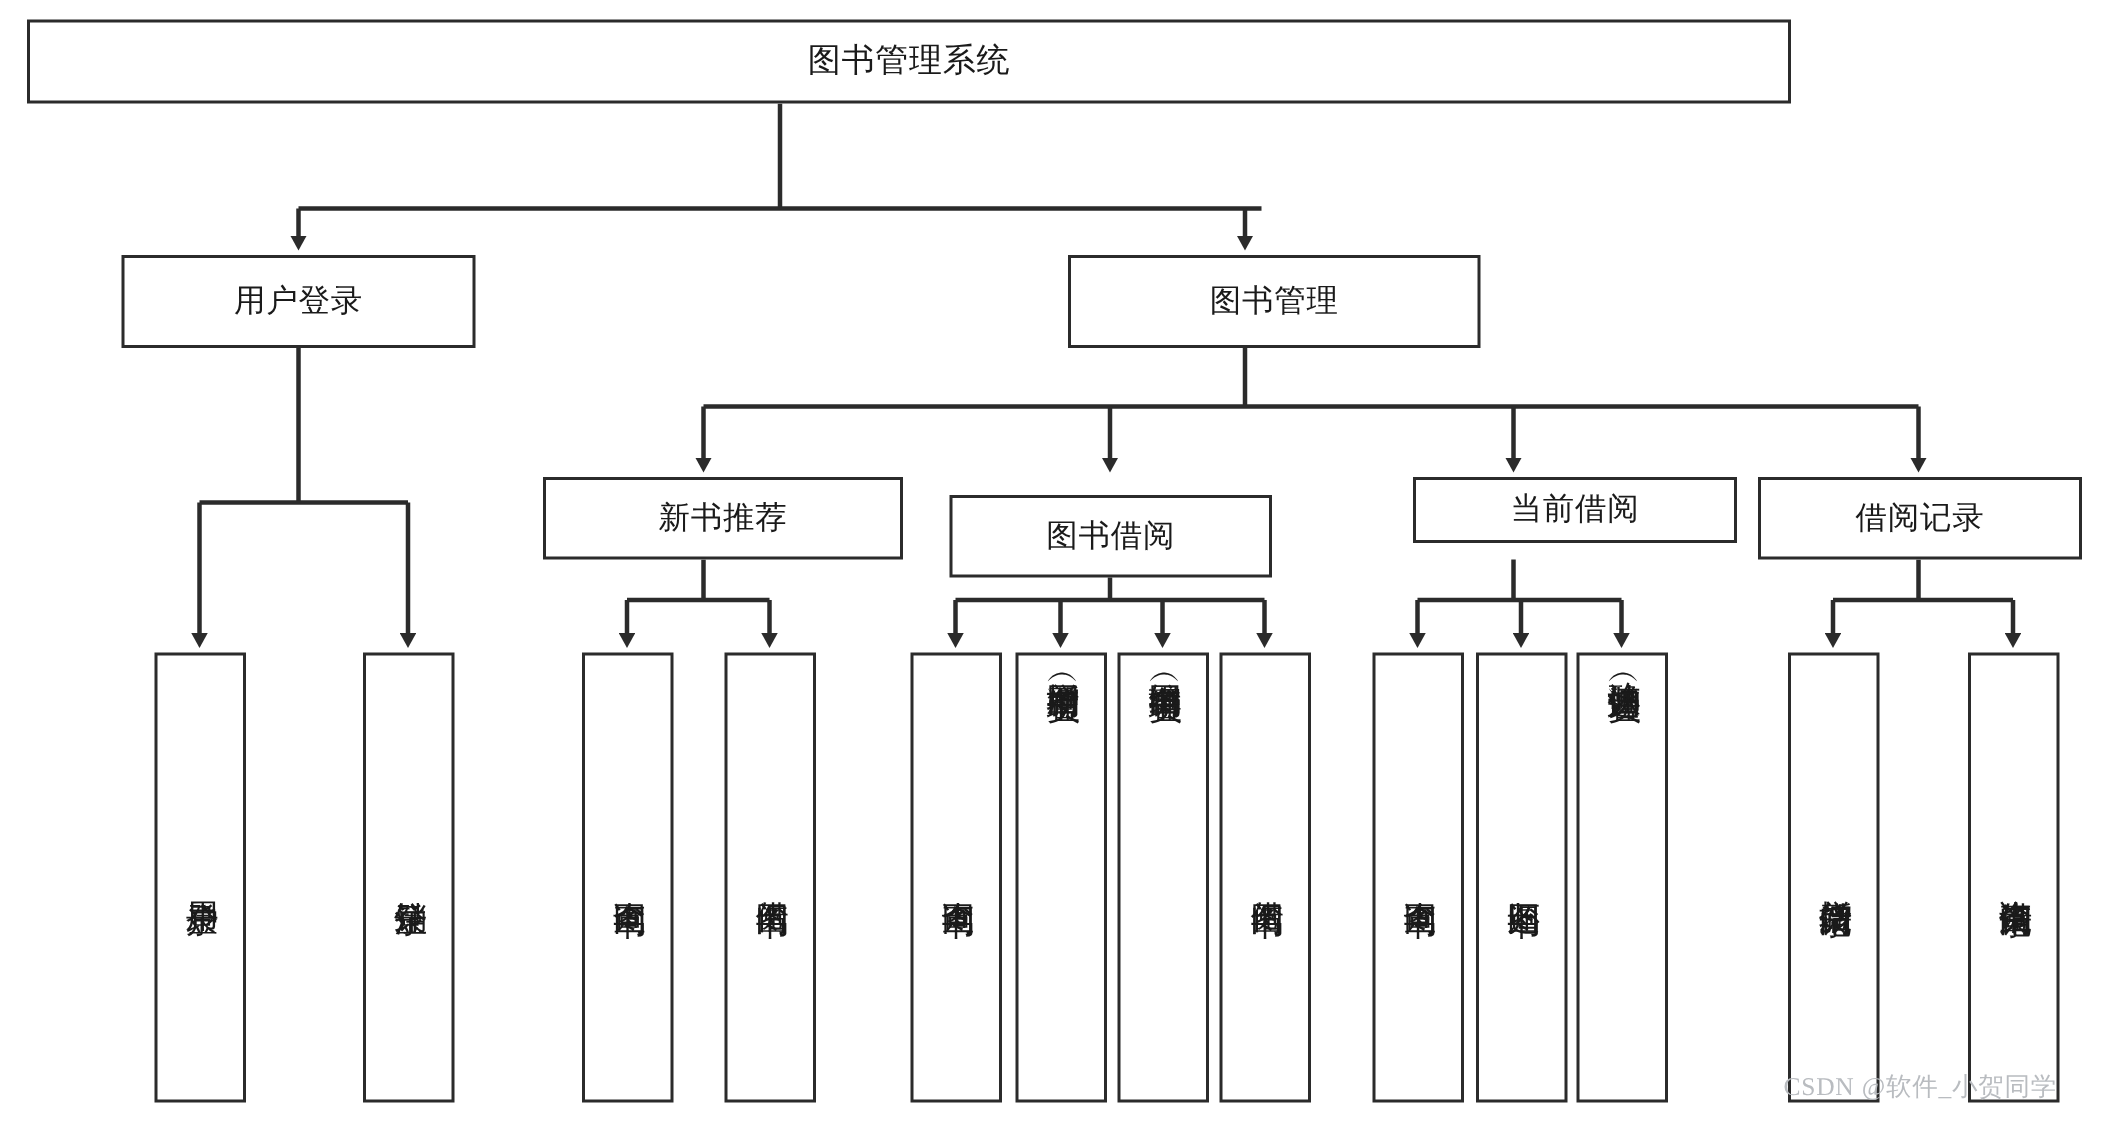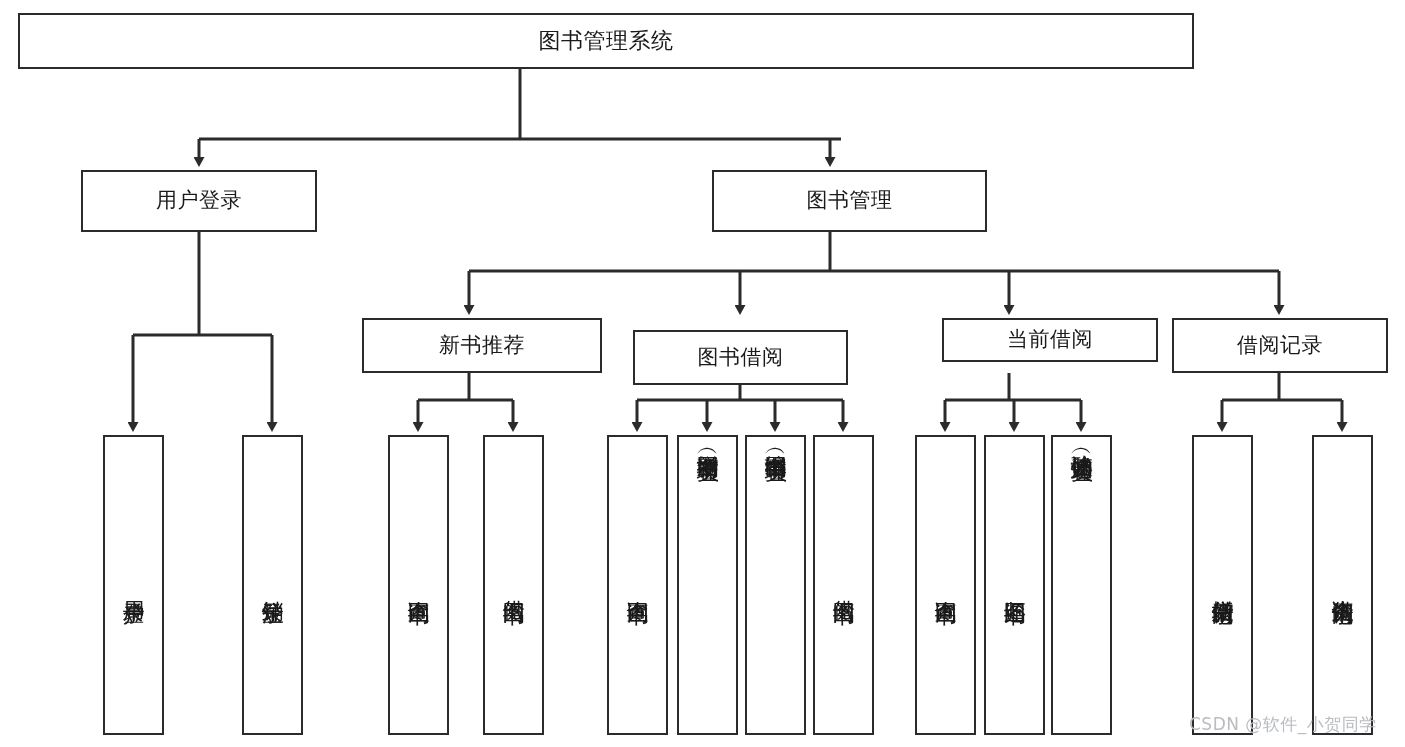--- a/index.html
+++ b/index.html
@@ -60,20 +60,21 @@
   .node-box.vertical.centered { align-items: center; }
   .watermark {
     position: absolute;
     left: 1189px;
     top: 713px;
     font-size: 17px;
     color: #b9bcc0;
     white-space: nowrap;
     letter-spacing: 0.5px;
     pointer-events: none;
+    font-family: Liberation Serif, serif;
   }
 </style>
 </head>
 <body>
 
 <div id="diagram-root">
 
   <svg id="tree-canvas" viewBox="0 0 1405 747" xmlns="http://www.w3.org/2000/svg">
     <defs>
       <marker id="arrow-head" markerWidth="10" markerHeight="11" refX="1" refY="5.5" orient="auto" markerUnits="userSpaceOnUse">

